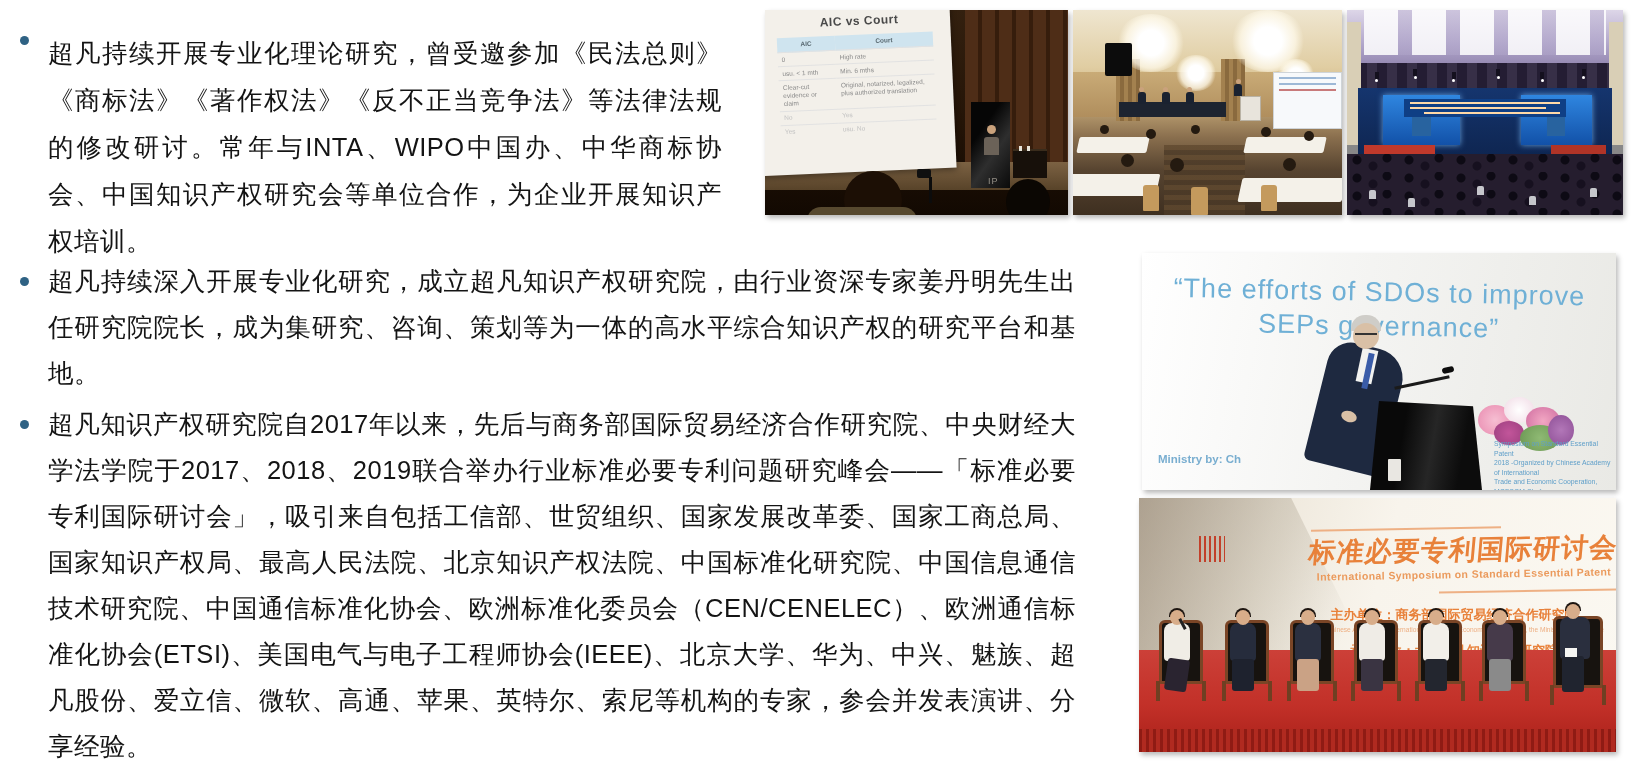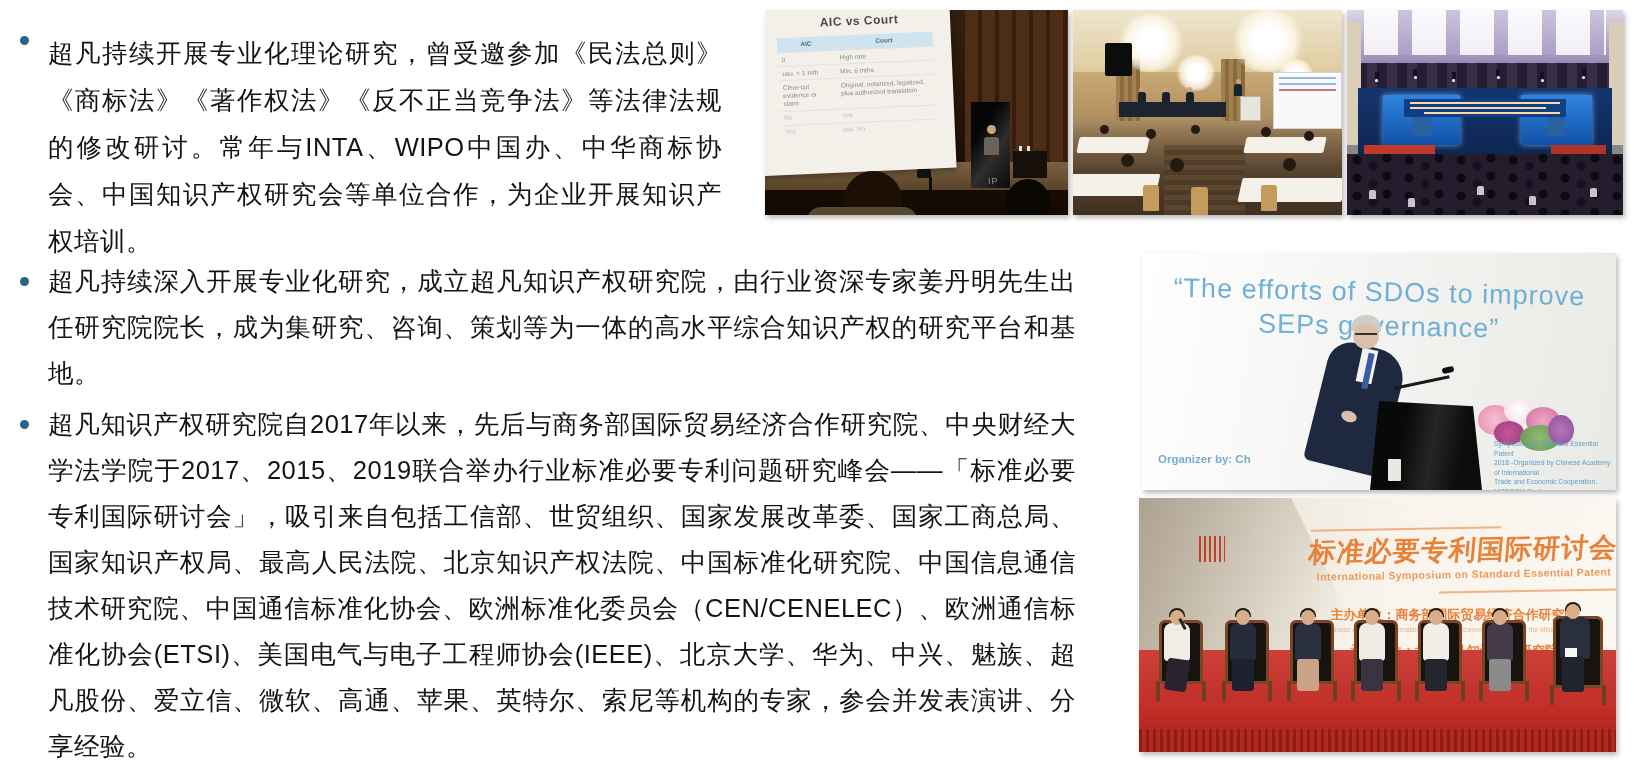--- a/index.html
+++ b/index.html
@@ -153,21 +153,21 @@
 </head>
 <body>
 
 <span class="dot" style="left:20px;top:36px;"></span>
 <div class="para" style="left:48px;top:30px;width:674px;">超凡持续开展专业化理论研究，曾受邀参加《民法总则》《商标法》《著作权法》《反不正当竞争法》等法律法规的修改研讨。常年与INTA、WIPO中国办、中华商标协会、中国知识产权研究会等单位合作，为企业开展知识产权培训。</div>
 
 <span class="dot" style="left:20px;top:277px;"></span>
 <div class="para wide" style="left:48px;top:258px;width:1028px;">超凡持续深入开展专业化研究，成立超凡知识产权研究院，由行业资深专家姜丹明先生出任研究院院长，成为集研究、咨询、策划等为一体的高水平综合知识产权的研究平台和基地。</div>
 
 <span class="dot" style="left:20px;top:420px;"></span>
-<div class="para wide" style="left:48px;top:401px;width:1028px;">超凡知识产权研究院自2017年以来，先后与商务部国际贸易经济合作研究院、中央财经大学法学院于2017、2015、2019联合举办行业标准必要专利问题研究峰会——「标准必要专利国际研讨会」，吸引来自包括工信部、世贸组织、国家发展改革委、国家工商总局、国家知识产权局、最高人民法院、北京知识产权法院、中国标准化研究院、中国信息通信技术研究院、中国通信标准化协会、欧洲标准化委员会（CEN/CENELEC）、欧洲通信标准化协会(ETSI)、美国电气与电子工程师协会(IEEE)、北京大学、华为、中兴、魅族、超凡股份、爱立信、微软、高通、苹果、英特尔、索尼等机构的专家，参会并发表演讲、分享经验。</div>
+<div class="para wide" style="left:48px;top:401px;width:1028px;">超凡知识产权研究院自2017年以来，先后与商务部国际贸易经济合作研究院、中央财经大学法学院于2017、2018、2019联合举办行业标准必要专利问题研究峰会——「标准必要专利国际研讨会」，吸引来自包括工信部、世贸组织、国家发展改革委、国家工商总局、国家知识产权局、最高人民法院、北京知识产权法院、中国标准化研究院、中国信息通信技术研究院、中国通信标准化协会、欧洲标准化委员会（CEN/CENELEC）、欧洲通信标准化协会(ETSI)、美国电气与电子工程师协会(IEEE)、北京大学、华为、中兴、魅族、超凡股份、爱立信、微软、高通、苹果、英特尔、索尼等机构的专家，参会并发表演讲、分享经验。</div>
 
 <div class="photo" style="left:765px;top:10px;width:303px;height:205px;">
   <div class="p1-room"></div>
   <div class="p1-wood"></div>
   <div class="p1-floor"></div>
   <div class="p1-screen">
     <div class="p1-title">AIC vs Court</div>
     <table class="p1-table">
       <thead>
         <tr>
@@ -307,21 +307,21 @@
   <div class="sdo-podium"></div>
   <div class="sdo-sign"></div>
   <div class="sdo-mic"></div>
   <div class="sdo-michead"></div>
   <div class="flower" style="left:336px;top:152px;width:34px;height:30px;background:radial-gradient(circle,#f6bed2,#e98bb0);"></div>
   <div class="flower" style="left:362px;top:144px;width:30px;height:26px;background:radial-gradient(circle,#ffffff,#f0d9e4);"></div>
   <div class="flower" style="left:384px;top:154px;width:34px;height:28px;background:radial-gradient(circle,#f2a7c3,#cf6da0);"></div>
   <div class="flower" style="left:352px;top:168px;width:30px;height:24px;background:radial-gradient(circle,#c2559a,#9c3f7f);"></div>
   <div class="flower" style="left:378px;top:172px;width:40px;height:26px;background:radial-gradient(circle,#8fba74,#6a9652);"></div>
   <div class="flower" style="left:406px;top:162px;width:26px;height:30px;background:radial-gradient(circle,#b277b8,#8e4f96);"></div>
-  <div class="sdo-presented">Organizer by: Ch</div>
+  <div class="sdo-presented">Ministry by: Ch</div>
   <div class="sdo-credits">
     <div>Symposium on Standard Essential Patent</div>
     <div>2018 -Organized by Chinese Academy of International</div>
     <div>Trade and Economic Cooperation, MOFCOM Chofn</div>
 
   </div>
 </div>
 
 <div class="photo" style="left:1139px;top:498px;width:477px;height:254px;">
   <div class="pan-bg"></div>

